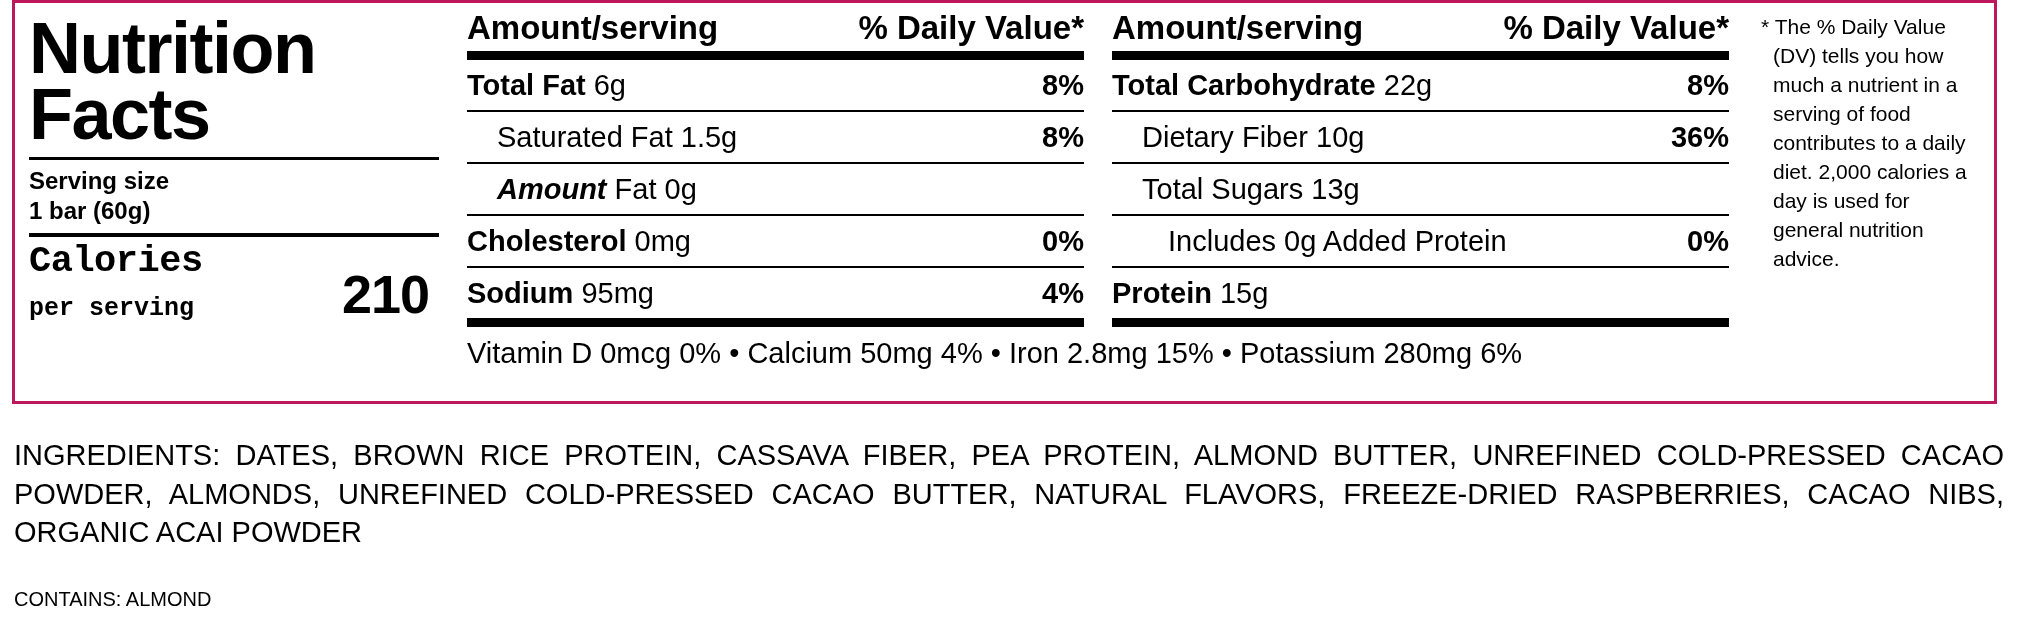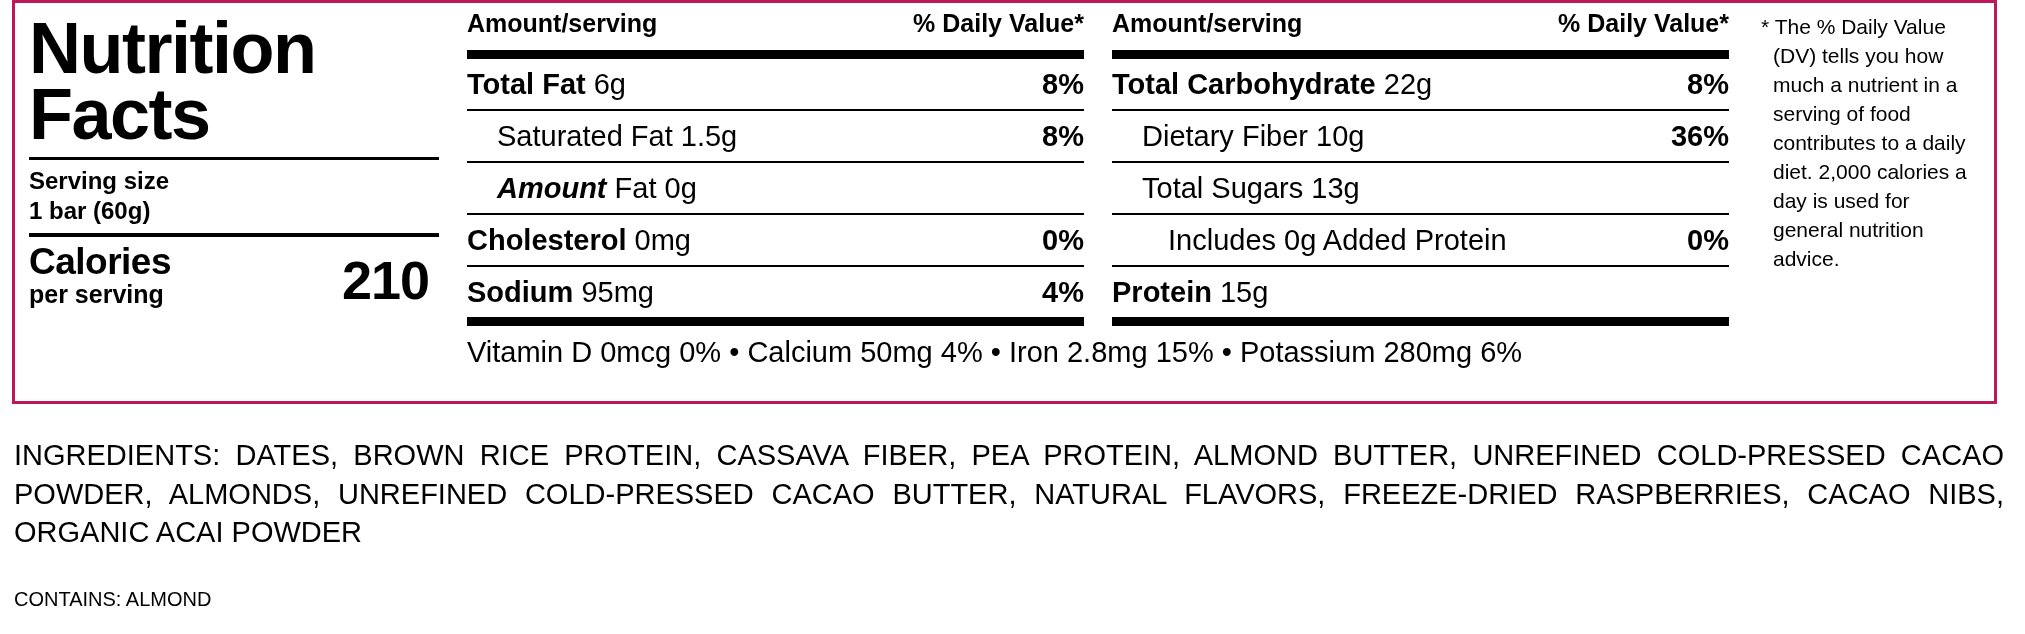--- a/index.html
+++ b/index.html
@@ -64,32 +64,33 @@
     line-height: 1.22;
   }
   .calories-row {
     display: flex;
     align-items: flex-end;
     justify-content: space-between;
     margin-top: 4px;
   }
   .cal-label-wrap {
     line-height: 1.0;
+    font-family: Liberation Mono, monospace;
   }
   .cal-label {
     font-weight: bold;
     font-size: 37px;
     display: block;
     letter-spacing: -0.5px;
   }
   .cal-sub {
     font-weight: bold;
     font-size: 25px;
     display: block;
-    margin-top: 2px;
+    margin-top: 16px;
   }
   .cal-value {
     font-weight: bold;
     font-size: 54px;
     letter-spacing: -1px;
     padding-right: 10px;
     line-height: 1;
   }
 
   
@@ -108,22 +109,22 @@
     box-sizing: border-box;
     padding: 0 14px;
   }
   .nf-col.col1 { width: 645px; flex: 0 0 645px; }
   .nf-col.col2 { width: 645px; flex: 0 0 645px; }
 
   .col-head {
     display: flex;
     justify-content: space-between;
     font-weight: bold;
-    font-size: 25px;
-    padding-bottom: 12px;
+    font-size: 33px;
+    padding-bottom: 4px;
   }
   .hr-thick { border-bottom: 9px solid #000; }
   .hr-thin { border-bottom: 2px solid #000; }
 
   .nrow {
     display: flex;
     justify-content: space-between;
     align-items: baseline;
     font-size: 29px;
     padding: 9px 0 8px 0;

